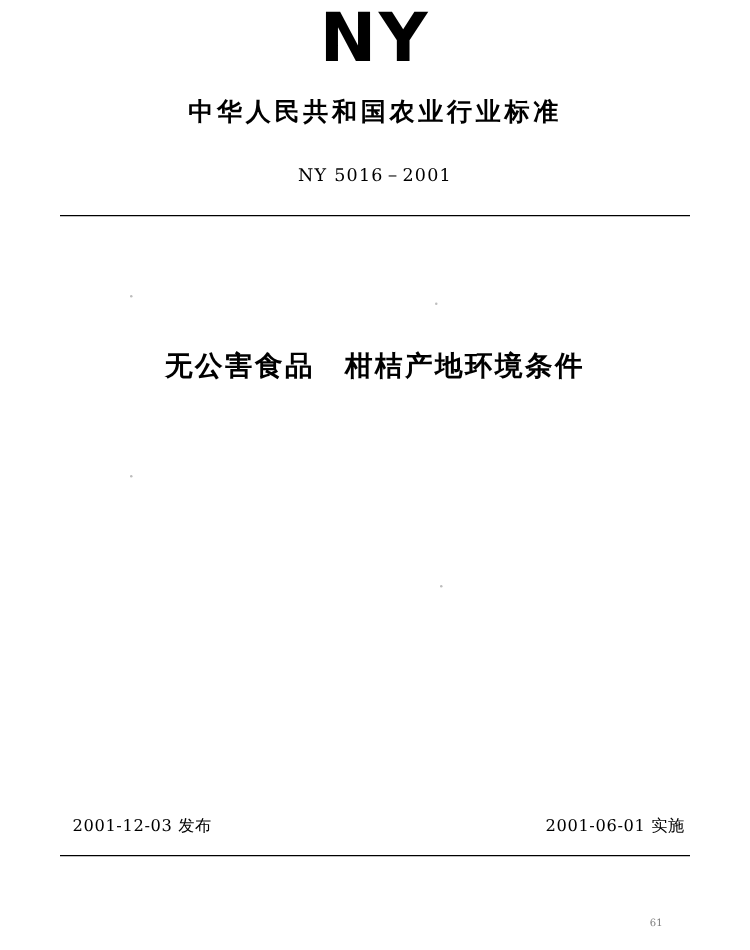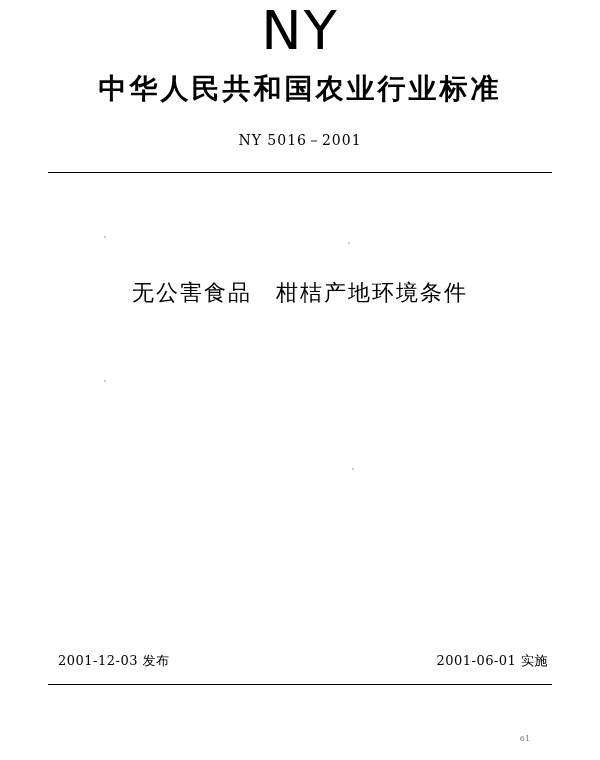--- a/index.html
+++ b/index.html
@@ -24,36 +24,36 @@
   }
 
   
   .logo-mark {
     position: absolute;
     top: 2px;
     left: 0;
     width: 600px;
     text-align: center;
     font-family: "DejaVu Sans", "Liberation Sans", sans-serif;
-    font-weight: 400;
+    font-weight: 700;
     font-size: 54px;
     letter-spacing: 2px;
     line-height: 58px;
   }
 
   
   .std-header {
     position: absolute;
     top: 72px;
     left: 0;
     width: 600px;
     text-align: center;
     font-family: "DejaVu Sans", "Liberation Sans", sans-serif;
     font-weight: 700;
-    font-size: 28px;
+    font-size: 20px;
     letter-spacing: 3px;
     line-height: 34px;
   }
 
   
   .std-number {
     position: absolute;
     top: 132px;
     left: 0;
     width: 600px;
@@ -74,21 +74,21 @@
   }
 
   
   .doc-title {
     position: absolute;
     top: 278px;
     left: 0;
     width: 600px;
     text-align: center;
     font-family: "DejaVu Sans", "Liberation Sans", sans-serif;
-    font-weight: 400;
+    font-weight: 700;
     font-size: 22px;
     letter-spacing: 2px;
   }
   .doc-title .gap {
     display: inline-block;
     width: 24px;
   }
 
   
   .dates {

